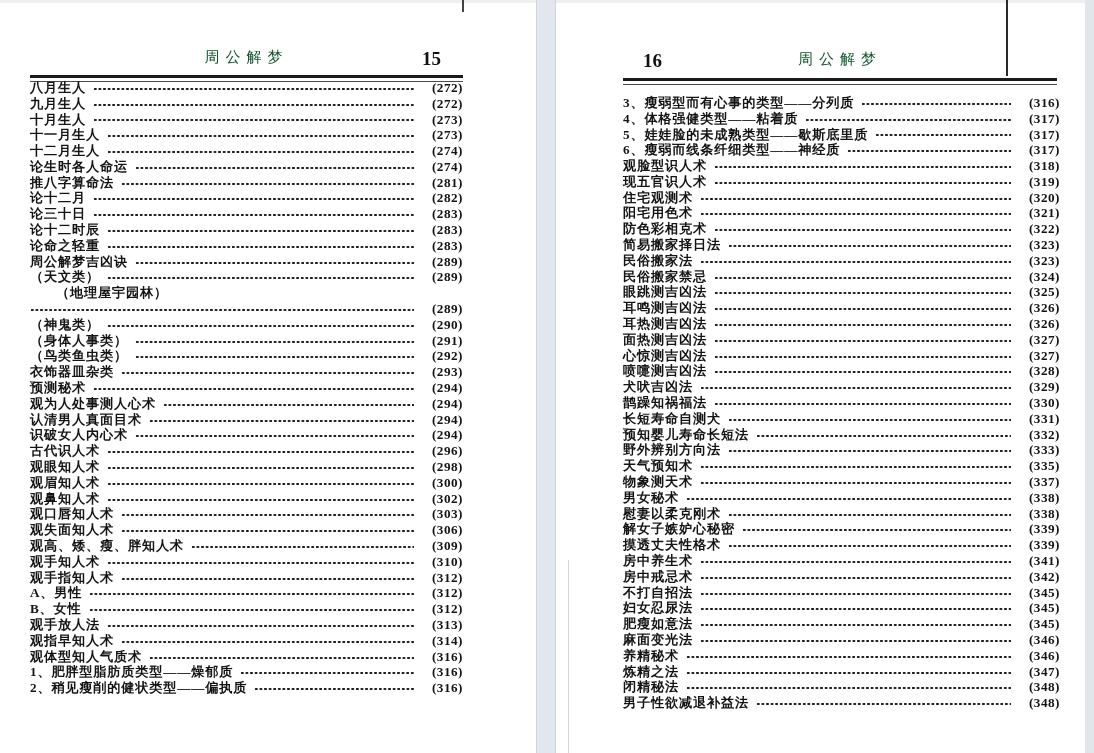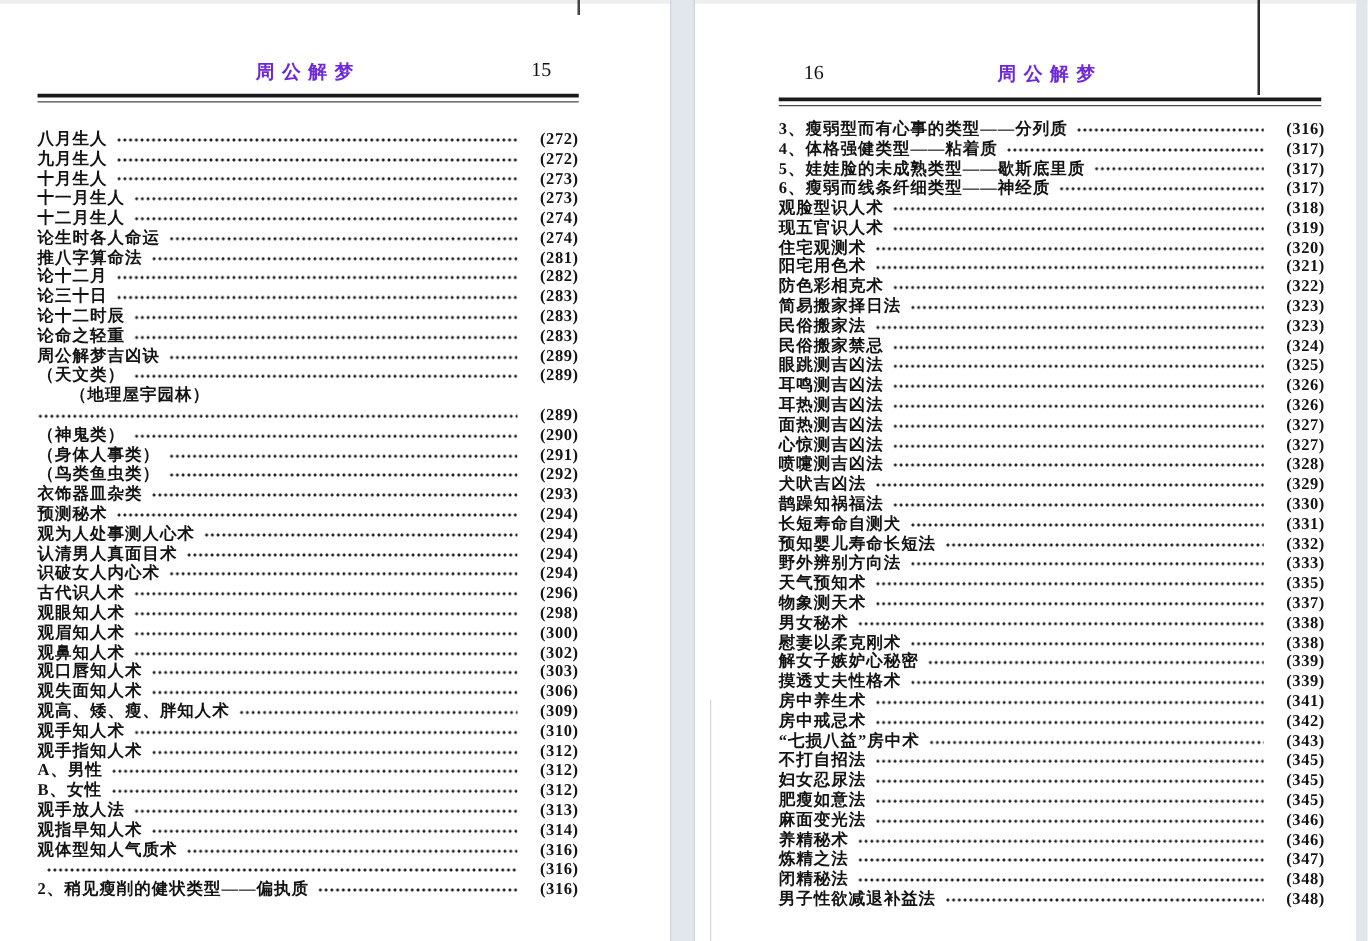--- a/index.html
+++ b/index.html
@@ -19,23 +19,23 @@
   }
   .top-edge{position:absolute;left:0;top:0;width:1094px;height:3px;background:#eceeef;}
   .scan-line-right{position:absolute;left:1006px;top:0;width:2px;height:76px;background:#2a2a2a;}
   .scan-tick{position:absolute;left:462px;top:0;width:2px;height:12px;background:#444;}
   .scan-faint-line{position:absolute;left:568px;top:560px;width:1px;height:193px;background:#d3d6d8;}
 
   .page{position:absolute;top:0;height:753px;}
   .page-header{position:absolute;height:20px;}
   .book-title{
     position:absolute;left:0;right:0;text-align:center;
-    font-size:15px;font-weight:bold;letter-spacing:6px;color:#6d28d9;
-  }
-  .page-num{position:absolute;font-size:16px;font-weight:400;color:#111;}
+    font-size:15px;font-weight:normal;letter-spacing:6px;color:#14532d;
+  }
+  .page-num{position:absolute;font-size:19px;font-weight:700;color:#111;}
   .rule{
     position:absolute;height:3px;
     border-top:3px solid #1a1a1a;border-bottom:1px solid #4a4a4a;
   }
 
   .toc{position:absolute;}
   .row{
     display:flex;align-items:center;white-space:nowrap;
     height:15.8px;font-size:13.2px;font-weight:bold;color:#141414;
   }
@@ -57,21 +57,21 @@
 <div class="scan-line-right"></div>
 <div class="scan-tick"></div>
 <div class="scan-faint-line"></div>
 
 <div class="page" style="left:0;width:536px;">
   <div class="page-header" style="left:30px;top:48px;width:433px;">
     <span class="book-title">周公解梦</span>
     <span class="page-num" style="right:22px;top:0;">15</span>
   </div>
   <div class="rule" style="left:30px;top:75px;width:433px;"></div>
-  <div class="toc" id="left-toc" style="left:30px;top:103px;width:433px;">
+  <div class="toc" id="left-toc" style="left:30px;top:80px;width:433px;">
       <div class="row">
         <span class="t">八月生人</span>
         <span class="leader"></span>
         <span class="p">(272)</span>
       </div>
       <div class="row">
         <span class="t">九月生人</span>
         <span class="leader"></span>
         <span class="p">(272)</span>
       </div>
@@ -242,20 +242,21 @@
         <span class="t">观指早知人术</span>
         <span class="leader"></span>
         <span class="p">(314)</span>
       </div>
       <div class="row">
         <span class="t">观体型知人气质术</span>
         <span class="leader"></span>
         <span class="p">(316)</span>
       </div>
       <div class="row">
+        <span class="t">1、肥胖型脂肪质类型——燥郁质</span>
         <span class="leader"></span>
         <span class="p">(316)</span>
       </div>
       <div class="row">
         <span class="t">2、稍见瘦削的健状类型——偏执质</span>
         <span class="leader"></span>
         <span class="p">(316)</span>
       </div>
     </div>
 </div>
@@ -416,25 +417,20 @@
         <span class="t">房中养生术</span>
         <span class="leader"></span>
         <span class="p">(341)</span>
       </div>
       <div class="row">
         <span class="t">房中戒忌术</span>
         <span class="leader"></span>
         <span class="p">(342)</span>
       </div>
       <div class="row">
-        <span class="t">“七损八益”房中术</span>
-        <span class="leader"></span>
-        <span class="p">(343)</span>
-      </div>
-      <div class="row">
         <span class="t">不打自招法</span>
         <span class="leader"></span>
         <span class="p">(345)</span>
       </div>
       <div class="row">
         <span class="t">妇女忍尿法</span>
         <span class="leader"></span>
         <span class="p">(345)</span>
       </div>
       <div class="row">

